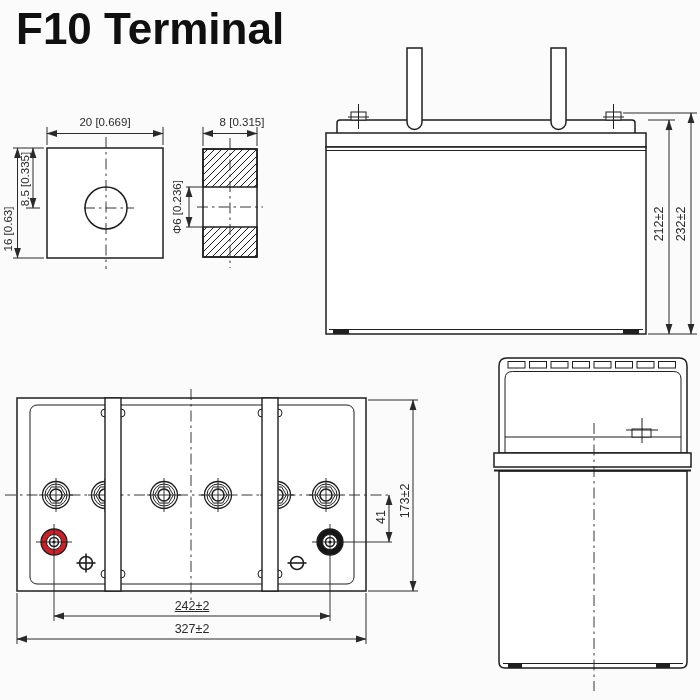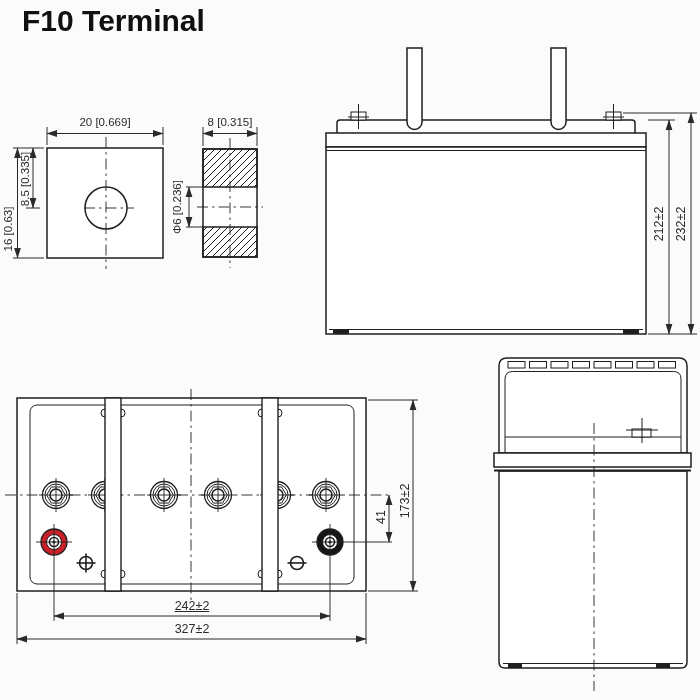--- a/index.html
+++ b/index.html
@@ -1,19 +1,19 @@
 <!DOCTYPE html>
 <html><head>
 <meta charset="utf-8">
 <style>
   html,body{margin:0;padding:0;background:#fbfbfb;}
   #canvas{position:relative;width:700px;height:700px;background:#fbfbfb;overflow:hidden;
           font-family:"Liberation Sans",sans-serif;}
   #drawing{position:absolute;left:0;top:0;}
-  .title{position:absolute;left:22px;top:4px;font-weight:bold;font-size:30px;color:#101010;
+  .title{position:absolute;left:16px;top:4px;font-weight:bold;font-size:44px;color:#101010;
          font-family:"Liberation Sans",sans-serif;}
   .dim-label{position:absolute;font-size:12.5px;color:#2a2a2a;white-space:nowrap;
              transform:translate(-50%,-50%);font-family:"Liberation Sans",sans-serif;}
   .dim-label.small{font-size:11.5px;}
   .dim-label.v{transform:translate(-50%,-50%) rotate(-90deg);}
   
   .o{fill:#ffffff;stroke:#1f1f1f;stroke-width:1.5;}
   .s{fill:none;stroke:#1f1f1f;stroke-width:1.5;}
   .t{fill:none;stroke:#1f1f1f;stroke-width:1;}
   .tw{fill:#ffffff;stroke:#1f1f1f;stroke-width:1;}
@@ -252,21 +252,21 @@
     <rect x="656" y="664" width="14" height="4" class="f"></rect>
     <line x1="594" y1="423" x2="594" y2="691" class="c"></line>
   </g>
 </svg>
 
 <div class="title">F10 Terminal</div>
 
 <div class="dim-label small" style="left:105px;top:122px;">20 [0.669]</div>
 <div class="dim-label small v" style="left:8px;top:229px;">16 [0.63]</div>
 <div class="dim-label small v" style="left:25px;top:179px;">8.5 [0.335]</div>
-<div class="dim-label small" style="left:230px;top:122px;">8 [0.315]</div>
+<div class="dim-label small" style="left:242px;top:122px;">8 [0.315]</div>
 <div class="dim-label small v" style="left:177px;top:207px;">Φ6 [0.236]</div>
 <div class="dim-label v" style="left:659px;top:224px;">212±2</div>
 <div class="dim-label v" style="left:681px;top:224px;">232±2</div>
 <div class="dim-label v" style="left:381px;top:517px;">41</div>
 <div class="dim-label v" style="left:405px;top:501px;">173±2</div>
 <div class="dim-label" style="left:192px;top:606px;text-decoration:underline;">242±2</div>
 <div class="dim-label" style="left:192px;top:629px;">327±2</div>
 
 </div>
 

